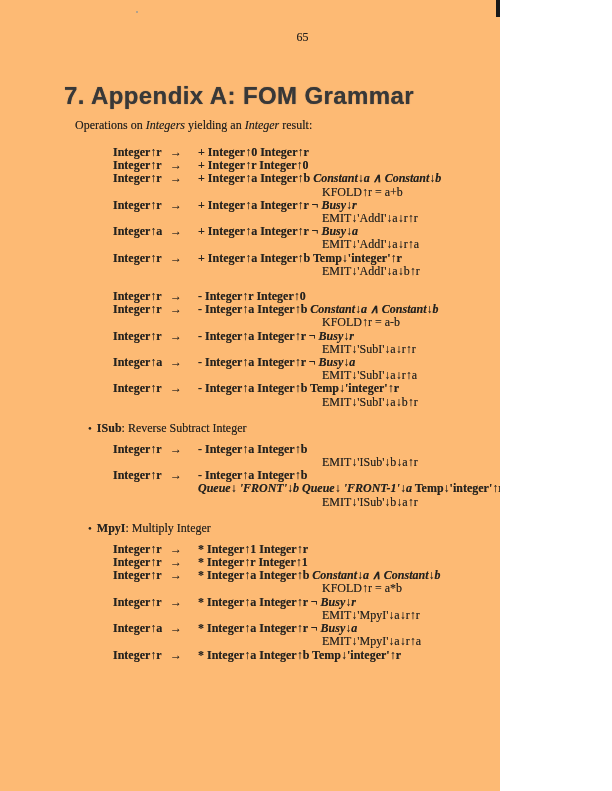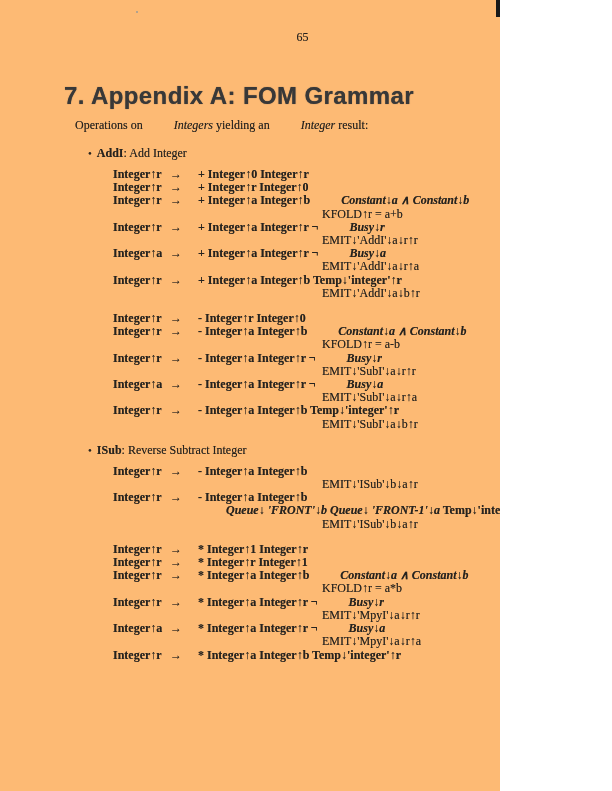--- a/index.html
+++ b/index.html
@@ -57,34 +57,33 @@
     margin-right: 5px;
     font-size: 11px;
   }
   .sec-name { font-weight: bold; }
   .rules { margin-left: 113px; font-size: 12px; line-height: 13.2px; }
   .rule-row { display: flex; font-weight: bold; }
   .lhs { flex: none; width: 57px; }
   .arrow { flex: none; width: 28px; }
   .rhs { flex: 1; white-space: pre-wrap; }
   .cont { margin-left: 209px; }
-  i { font-style: italic; margin-left: 28px; }
+  i { font-style: italic; }
 </style>
 </head>
 <body>
 
 <div class="page">
   <div class="corner-mark"></div>
   <div class="speck"></div>
   <div class="page-number">65</div>
   <h1 class="doc-title">7. Appendix A: FOM Grammar</h1>
   <p class="intro">Operations on <i>Integers</i> yielding an <i>Integer</i> result:</p>
   <div id="sections">
       <div class="section">
-        <div class="section-header"><span class="bullet">•</span><span class="sec-name">AddI</span><span class="sec-title">: Add Integer</span></div>
         <div class="rules">
           <div class="rule">
             <div class="rule-row">
               <span class="lhs">Integer↑r</span>
               <span class="arrow">→</span>
               <span class="rhs">+ Integer↑0 Integer↑r</span>
             </div>
           </div>
           <div class="rule">
             <div class="rule-row">
@@ -190,20 +189,21 @@
             <div class="rule-row">
               <span class="lhs"></span>
               <span class="arrow"></span>
               <span class="rhs"><i>Queue↓ 'FRONT'↓b Queue↓ 'FRONT-1'↓a</i> Temp↓'integer'↑r</span>
             </div>
             <div class="cont">EMIT↓'ISub'↓b↓a↑r</div>
           </div>
         </div>
       </div>
       <div class="section">
+        <div class="section-header"><span class="bullet">•</span><span class="sec-name">MpyI</span><span class="sec-title">: Multiply Integer</span></div>
         <div class="rules">
           <div class="rule">
             <div class="rule-row">
               <span class="lhs">Integer↑r</span>
               <span class="arrow">→</span>
               <span class="rhs">* Integer↑1 Integer↑r</span>
             </div>
           </div>
           <div class="rule">
             <div class="rule-row">

